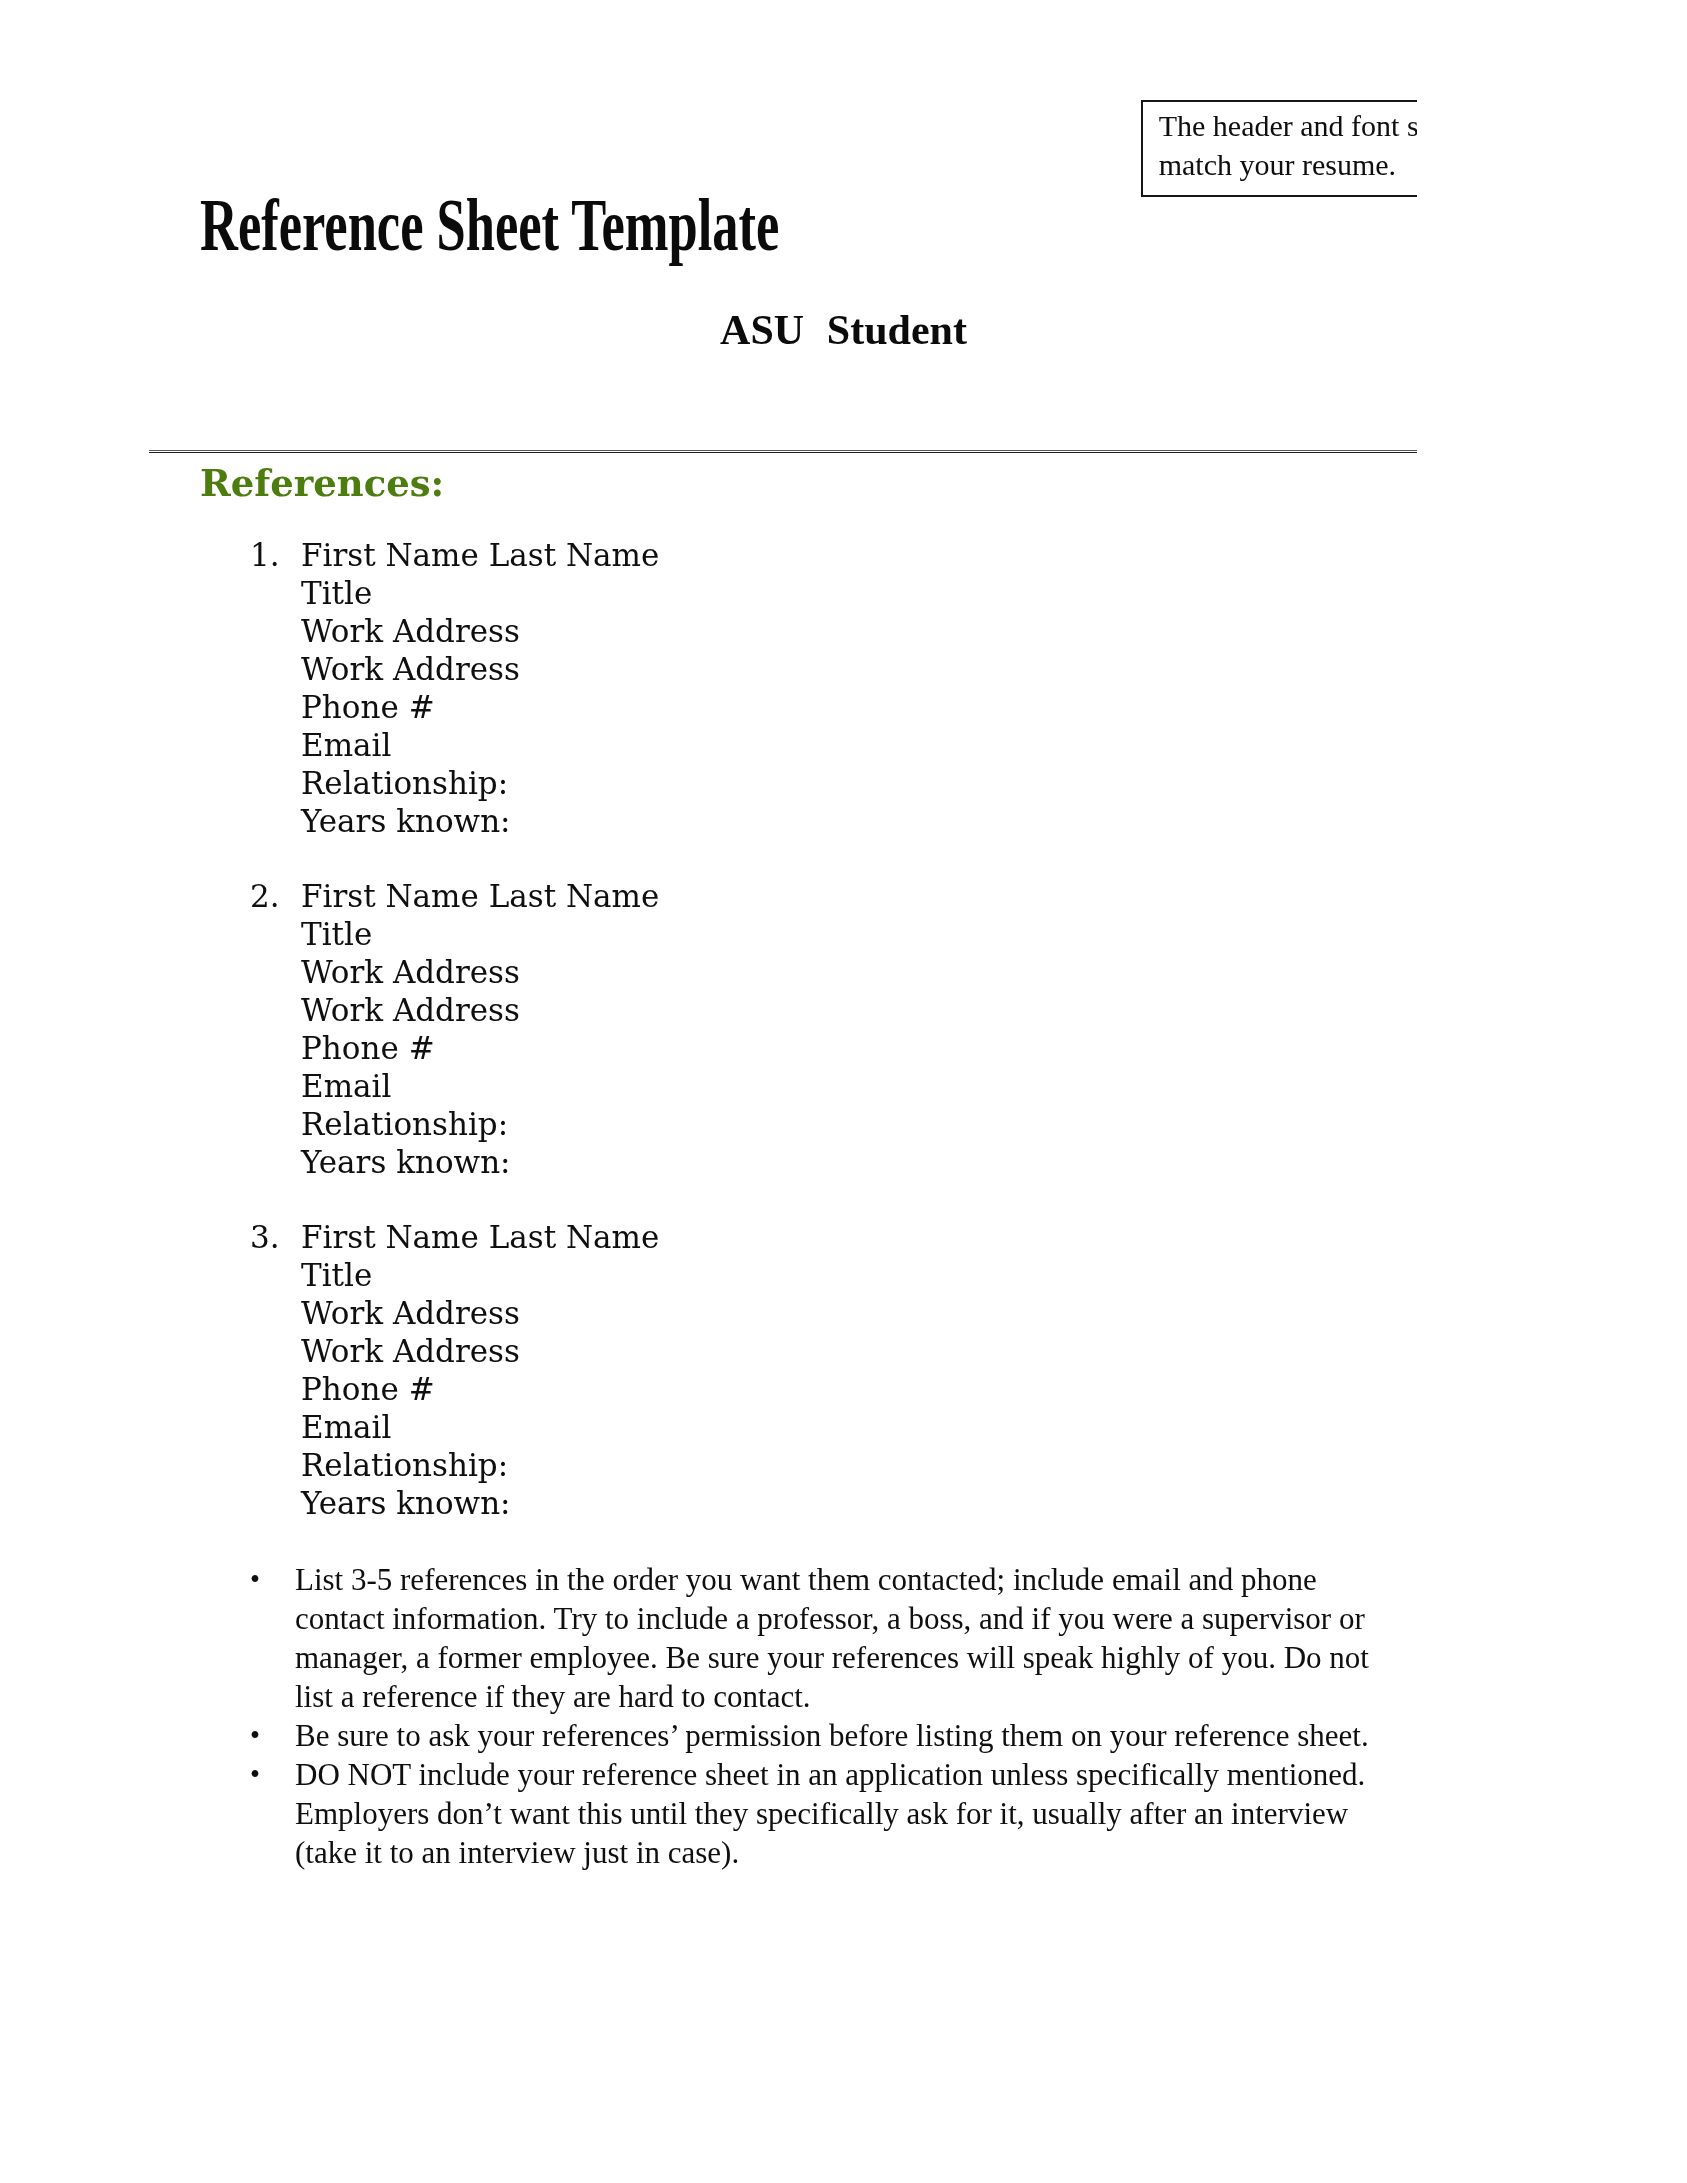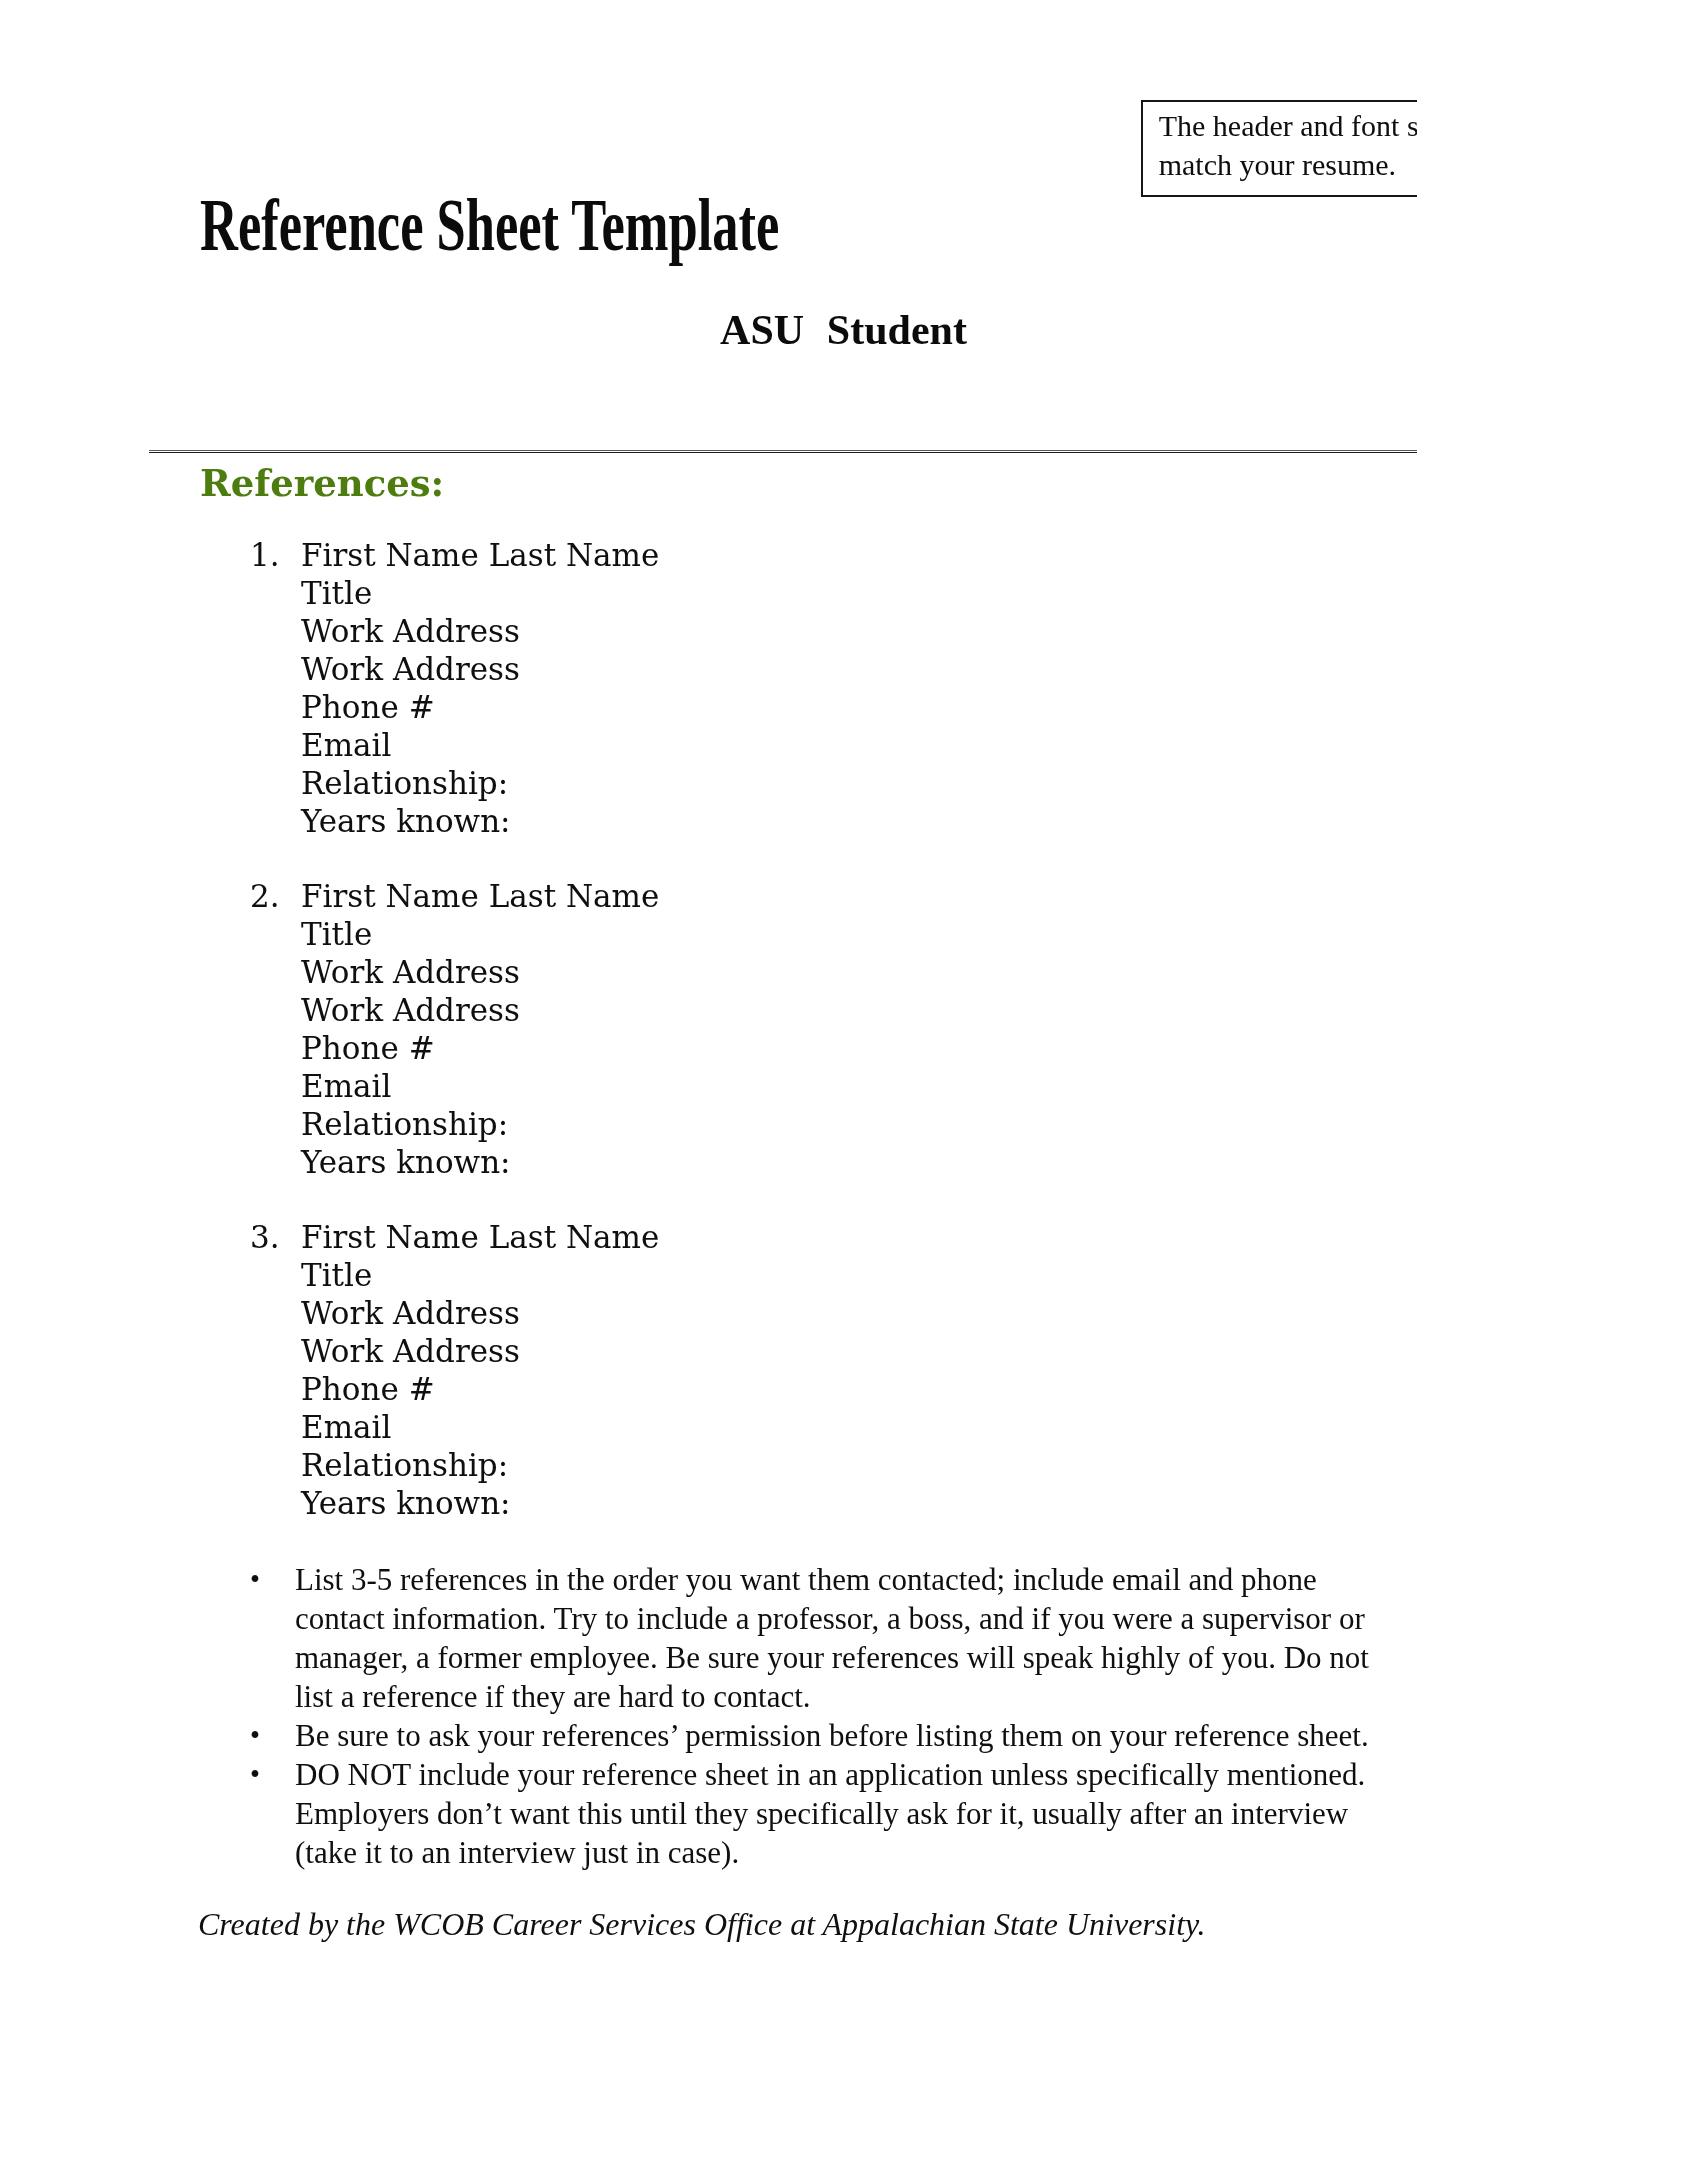--- a/index.html
+++ b/index.html
@@ -234,16 +234,15 @@
       <div class="lines">Be sure to ask your references’ permission before listing them on your reference sheet.</div>
     </li>
     <li class="tip">
       <span class="dot">•</span>
       <div class="lines">DO NOT include your reference sheet in an application unless specifically mentioned.
 Employers don’t want this until they specifically ask for it, usually after an interview
 (take it to an interview just in case).</div>
     </li>
   </ul>
 
-  <p class="credit">Created by the WCOB Career Services Office at Appalachian State University.</p>
 
 </div>
 
 
 </body></html>

